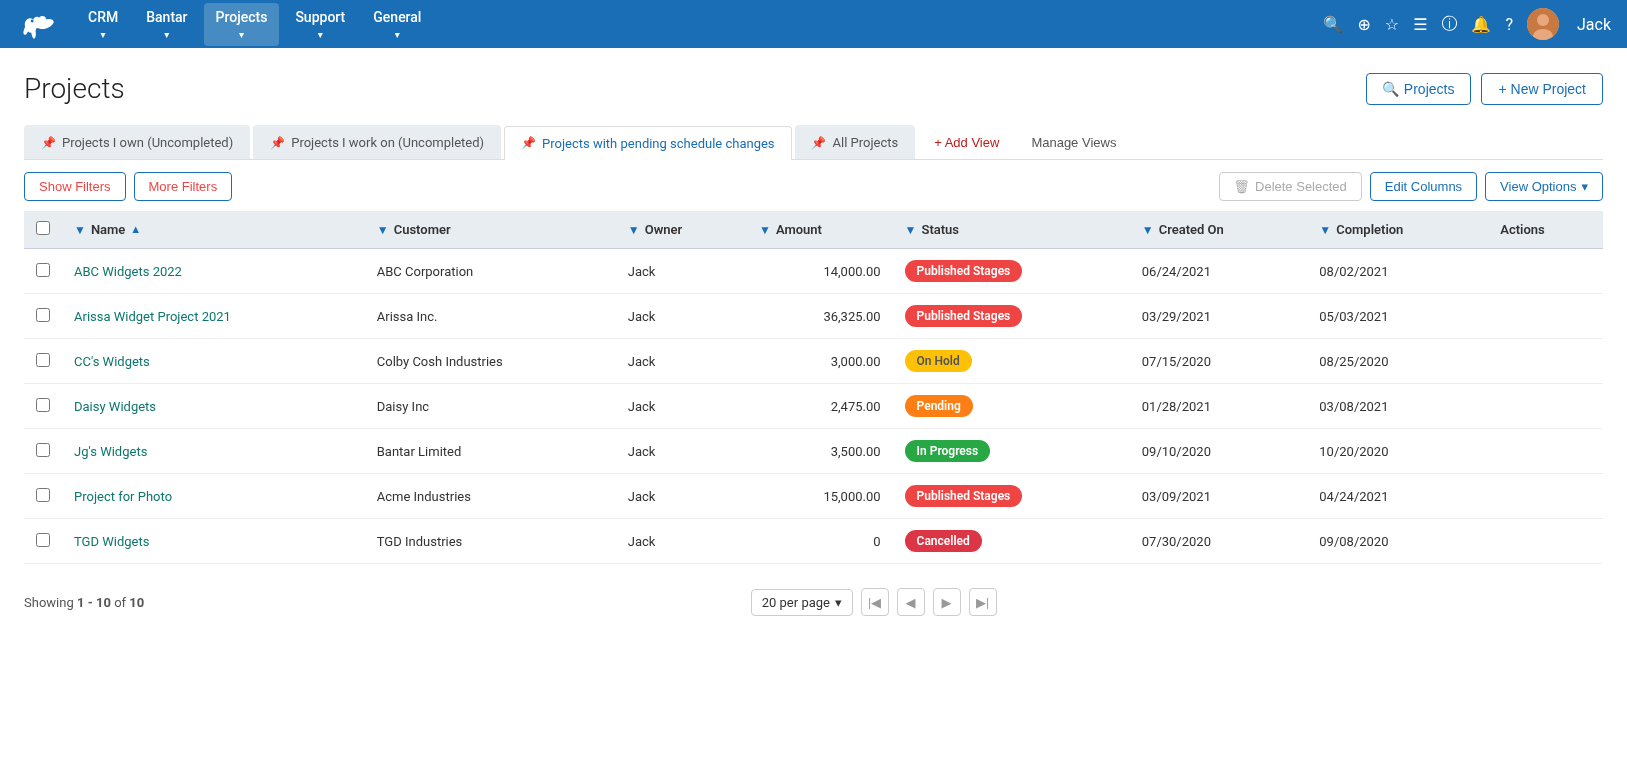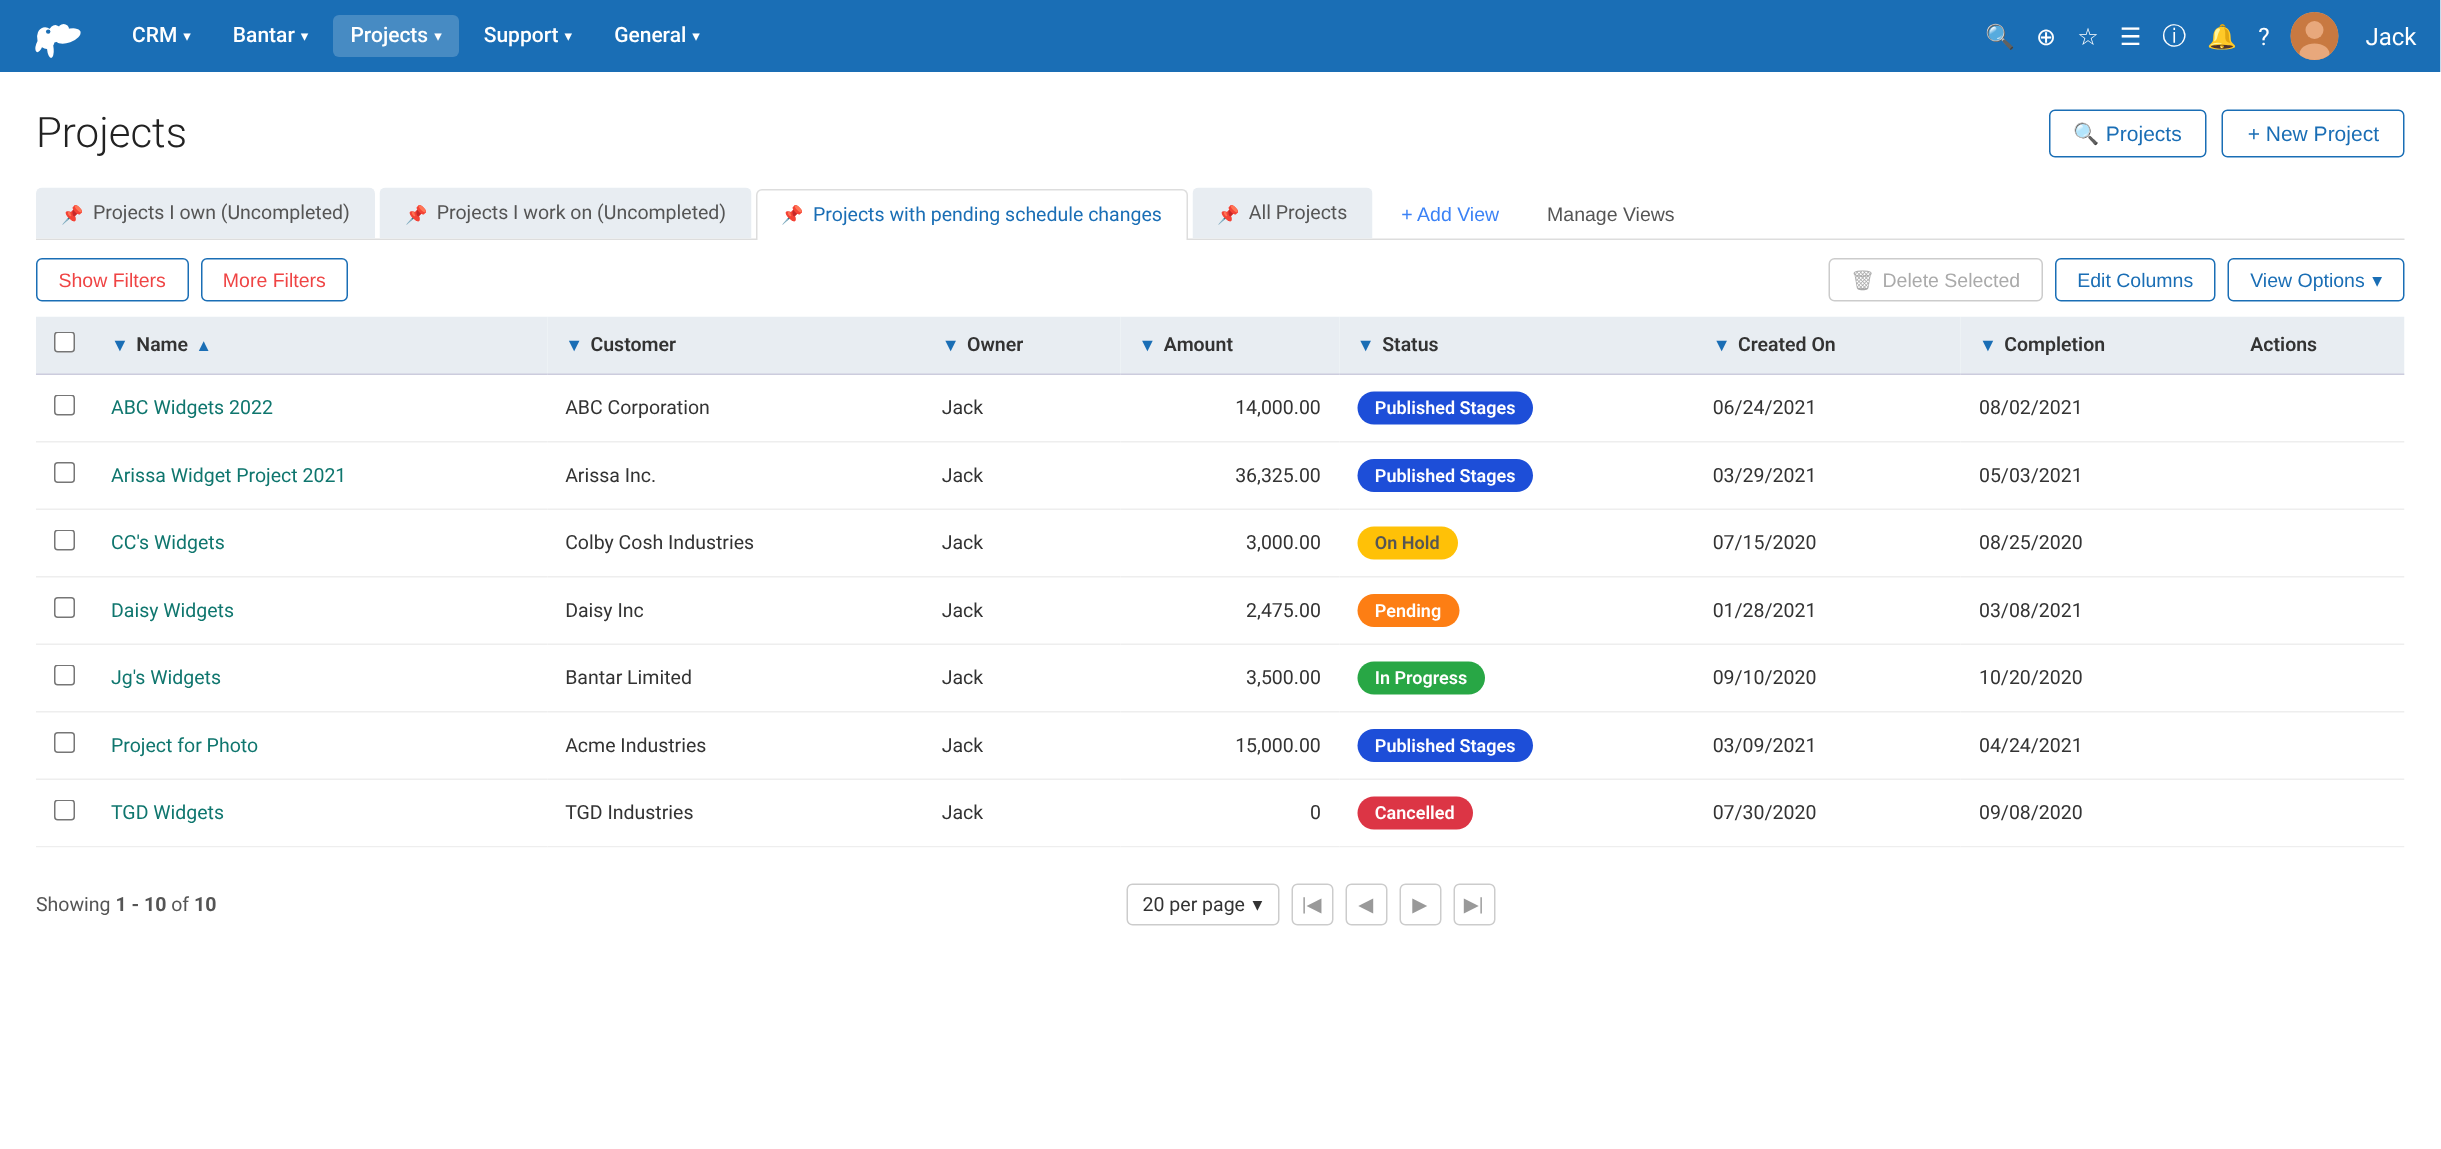--- a/index.html
+++ b/index.html
@@ -24,20 +24,21 @@
       color: #fff;
       padding: 6px 12px;
       border-radius: 4px;
       cursor: pointer;
       font-size: 14px;
       font-weight: 500;
       display: flex;
       align-items: center;
       gap: 4px;
       white-space: nowrap;
+      flex-direction: column;
     }
     .nav-item.active { background: rgba(255,255,255,0.2); }
     .nav-chevron { font-size: 10px; }
     .topnav-spacer { flex: 1; }
     .topnav-icons {
       display: flex;
       align-items: center;
       gap: 14px;
       color: #fff;
     }
@@ -134,21 +135,21 @@
       color: #1a6eb5;
       border-color: #ddd;
       border-bottom-color: #fff;
       margin-bottom: -1px;
       z-index: 1;
     }
     .tab-pin { color: #1a6eb5; font-size: 12px; }
     .tab-add {
       padding: 9px 16px;
       cursor: pointer;
-      color: #3b82f6;
+      color: #b91c1c;
       font-size: 13px;
       background: transparent;
       border: none;
       display: flex;
       align-items: center;
       gap: 4px;
     }
     .tab-manage {
       padding: 9px 16px;
       cursor: pointer;
@@ -257,21 +258,21 @@
     
     .badge {
       display: inline-block;
       padding: 4px 12px;
       border-radius: 20px;
       font-size: 12px;
       font-weight: 600;
       color: #fff;
       white-space: nowrap;
     }
-    .badge-published { background: #1d4ed8; }
+    .badge-published { background: #ef4444; }
     .badge-onhold { background: #ffc107; color: #555; }
     .badge-pending { background: #fd7e14; }
     .badge-inprogress { background: #28a745; }
     .badge-cancelled { background: #dc3545; }
 
     
     .table-footer {
       display: flex;
       align-items: center;
       padding: 16px 0;

